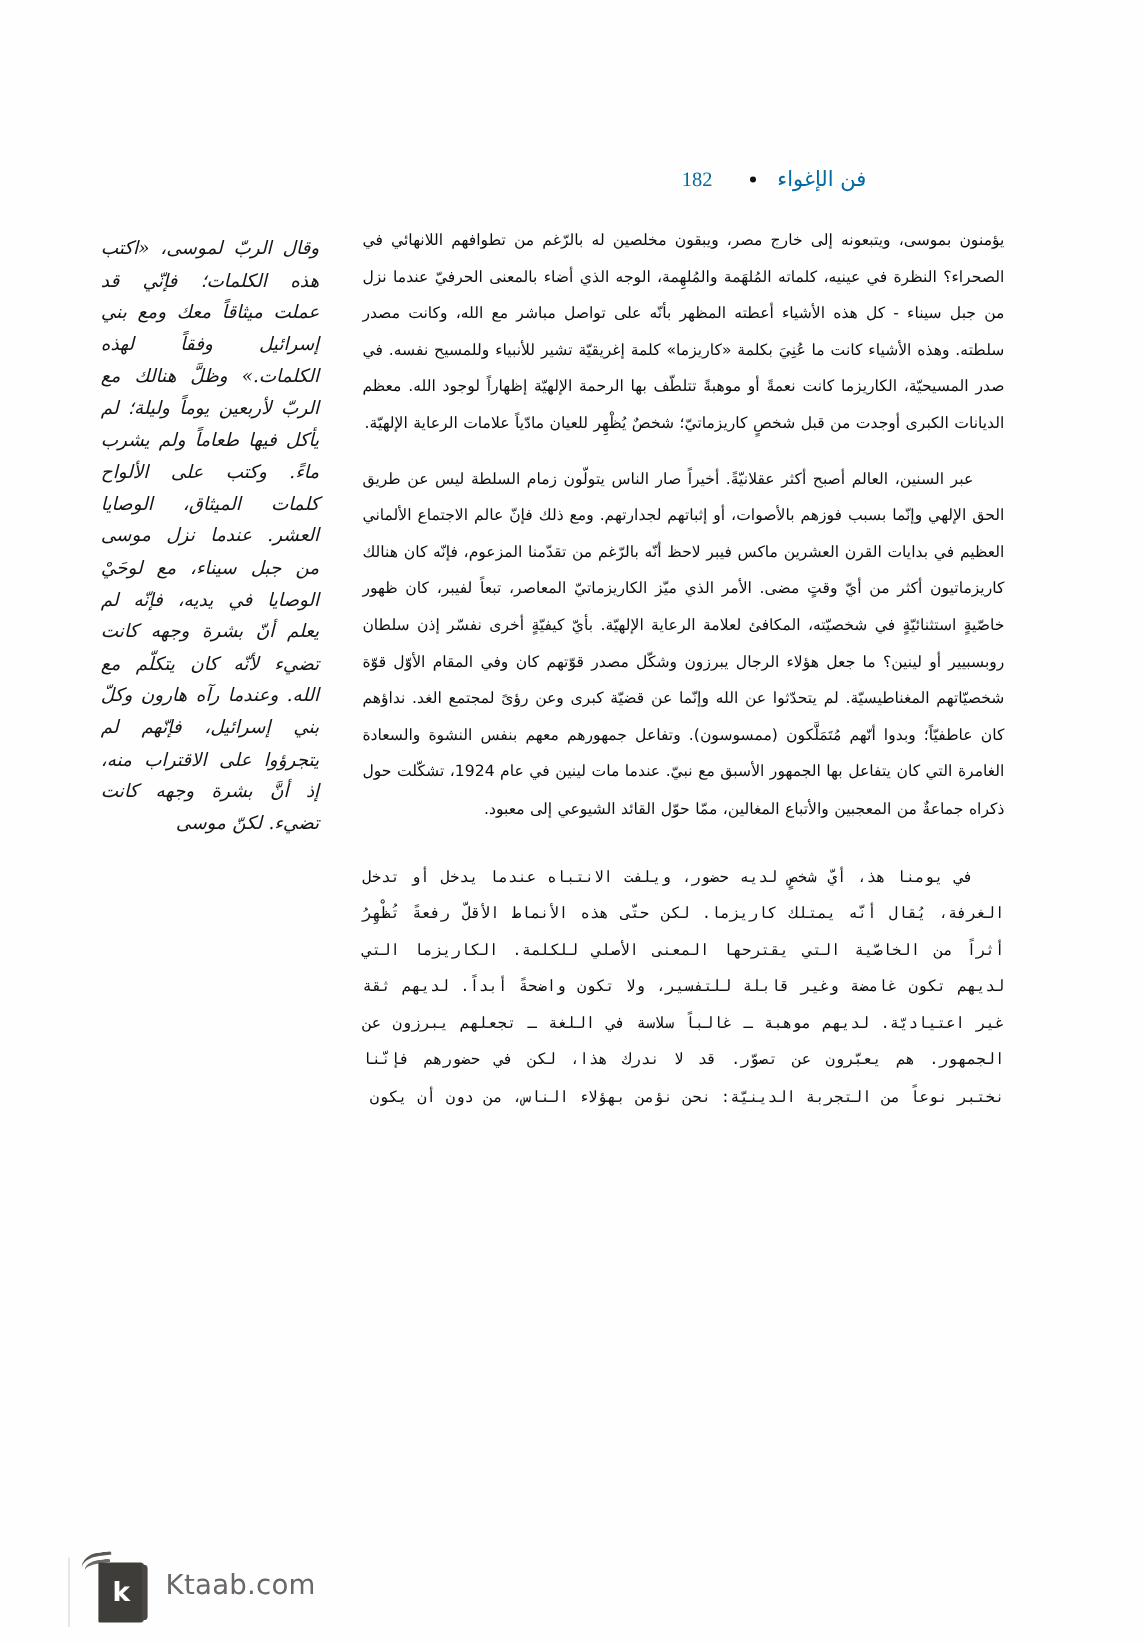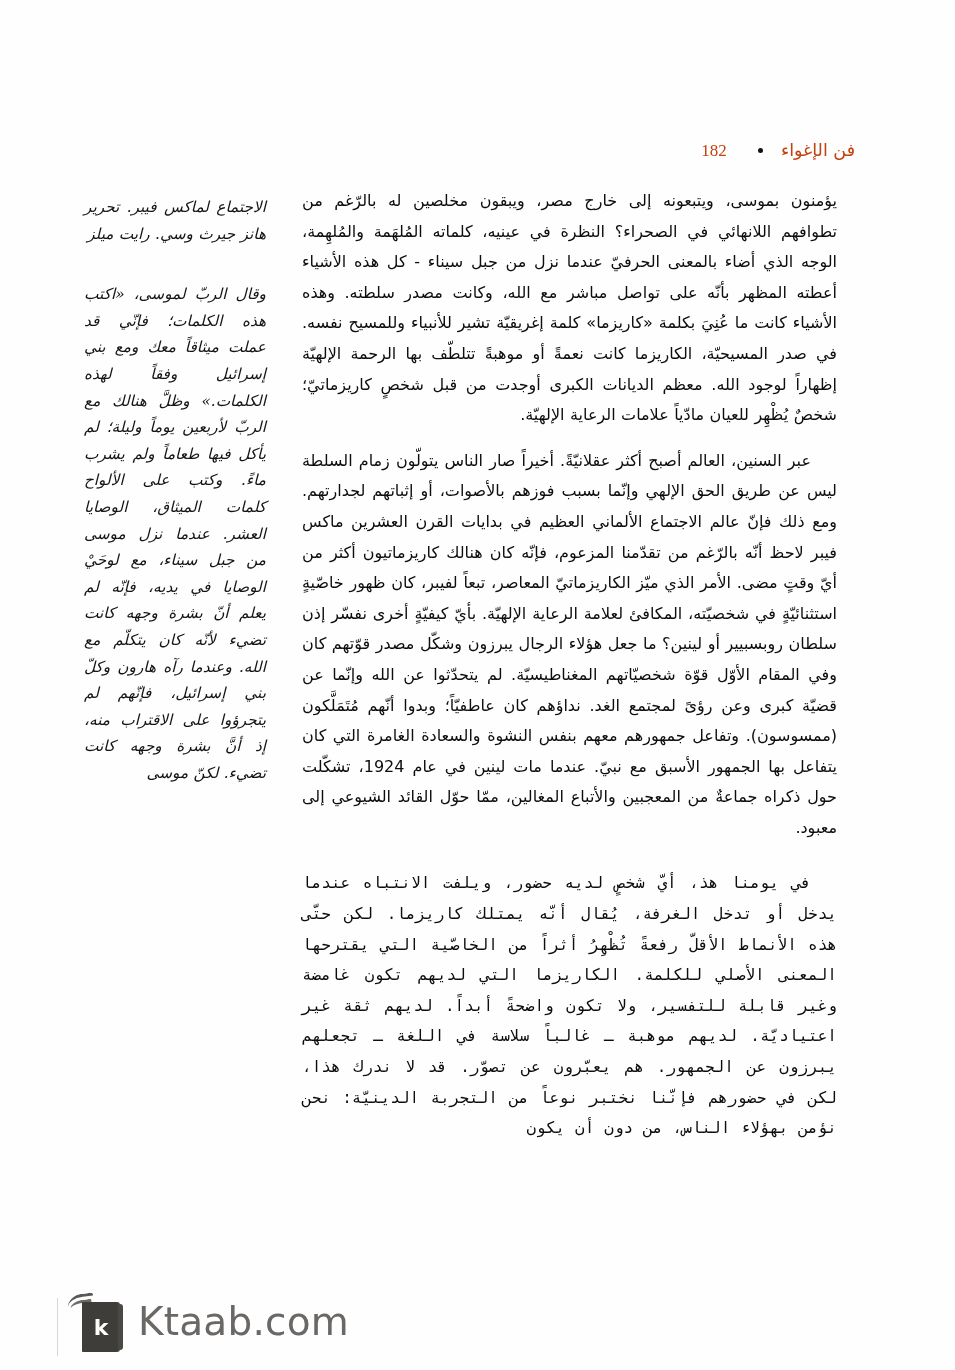--- a/index.html
+++ b/index.html
@@ -23,25 +23,25 @@
     background: #fefefe;
   }
 
   
   .running-head {
     position: absolute;
     top: 140px;
     right: 100px;
     width: 420px;
     direction: rtl;
-    text-align: right;
+    text-align: center;
     font-family: "DejaVu Sans", "Liberation Sans", sans-serif;
     font-size: 17.5px;
     letter-spacing: 0.2px;
-    color: #c2410c;
+    color: #0369a1;
     white-space: nowrap;
   }
   .running-head .rh-page {
     font-size: 17px;
     margin-inline-start: 14px;
     font-family: "Liberation Serif", serif;
   }
   .running-head .rh-dot {
     display: inline-block;
     width: 5px;
@@ -76,21 +76,21 @@
     direction: rtl;
     padding-top: 8px;
   }
 
   
   .para {
     direction: rtl;
     text-align: justify;
     text-align-last: right;
     font-family: "DejaVu Sans", "Liberation Sans", sans-serif;
-    font-size: 16px;
+    font-size: 13px;
     line-height: 30.6px;
     margin: 0 0 15px 0;
     text-indent: 26px;
     word-spacing: 0.4px;
     color: #0d0d0d;
     hyphens: none;
   }
   .para.no-indent { text-indent: 0; }
   .para.gap-before { margin-top: 26px; font-family: Liberation Mono, monospace; }
 
@@ -175,21 +175,21 @@
     position: absolute;
     left: 2px;
     top: 3px;
     width: 22px;
     height: 10px;
     border-top: 3px solid #6e6b67;
     border-radius: 60% 10% 0 0;
   }
   .wm-text {
     font-family: "DejaVu Sans", "Liberation Sans", sans-serif;
-    font-size: 39px;
+    font-size: 23px;
     color: #6a6765;
     letter-spacing: 0.2px;
     line-height: 1;
   }
   .wm-rule {
     position: absolute;
     left: 57px;
     bottom: 14px;
     width: 1px;
     height: 58px;
@@ -209,21 +209,20 @@
 
   <div class="content">
 
     <div class="main-col">
       <p class="para no-indent">يؤمنون بموسى، ويتبعونه إلى خارج مصر، ويبقون مخلصين له بالرّغم من تطوافهم اللانهائي في الصحراء؟ النظرة في عينيه، كلماته المُلهَمة والمُلهِمة، الوجه الذي أضاء بالمعنى الحرفيّ عندما نزل من جبل سيناء - كل هذه الأشياء أعطته المظهر بأنّه على تواصل مباشر مع الله، وكانت مصدر سلطته. وهذه الأشياء كانت ما عُنِيَ بكلمة «كاريزما» كلمة إغريقيّة تشير للأنبياء وللمسيح نفسه. في صدر المسيحيّة، الكاريزما كانت نعمةً أو موهبةً تتلطّف بها الرحمة الإلهيّة إظهاراً لوجود الله. معظم الديانات الكبرى أوجدت من قبل شخصٍ كاريزماتيّ؛ شخصٌ يُظْهِر للعيان مادّياً علامات الرعاية الإلهيّة.</p>
       <p class="para">عبر السنين، العالم أصبح أكثر عقلانيّةً. أخيراً صار الناس يتولّون زمام السلطة ليس عن طريق الحق الإلهي وإنّما بسبب فوزهم بالأصوات، أو إثباتهم لجدارتهم. ومع ذلك فإنّ عالم الاجتماع الألماني العظيم في بدايات القرن العشرين ماكس فيبر لاحظ أنّه بالرّغم من تقدّمنا المزعوم، فإنّه كان هنالك كاريزماتيون أكثر من أيّ وقتٍ مضى. الأمر الذي ميّز الكاريزماتيّ المعاصر، تبعاً لفيبر، كان ظهور خاصّيةٍ استثنائيّةٍ في شخصيّته، المكافئ لعلامة الرعاية الإلهيّة. بأيّ كيفيّةٍ أخرى نفسّر إذن سلطان روبسبيير أو لينين؟ ما جعل هؤلاء الرجال يبرزون وشكّل مصدر قوّتهم كان وفي المقام الأوّل قوّة شخصيّاتهم المغناطيسيّة. لم يتحدّثوا عن الله وإنّما عن قضيّة كبرى وعن رؤىً لمجتمع الغد. نداؤهم كان عاطفيّاً؛ وبدوا أنّهم مُتَمَلَّكون (ممسوسون). وتفاعل جمهورهم معهم بنفس النشوة والسعادة الغامرة التي كان يتفاعل بها الجمهور الأسبق مع نبيّ. عندما مات لينين في عام 1924، تشكّلت حول ذكراه جماعةٌ من المعجبين والأتباع المغالين، ممّا حوّل القائد الشيوعي إلى معبود.</p>
       <p class="para gap-before">في يومنا هذ، أيّ شخصٍ لديه حضور، ويلفت الانتباه عندما يدخل أو تدخل الغرفة، يُقال أنّه يمتلك كاريزما. لكن حتّى هذه الأنماط الأقلّ رفعةً تُظْهِرُ أثراً من الخاصّية التي يقترحها المعنى الأصلي للكلمة. الكاريزما التي لديهم تكون غامضة وغير قابلة للتفسير، ولا تكون واضحةً أبداً. لديهم ثقة غير اعتياديّة. لديهم موهبة ـ غالباً سلاسة في اللغة ـ تجعلهم يبرزون عن الجمهور. هم يعبّرون عن تصوّر. قد لا ندرك هذا، لكن في حضورهم فإنّنا نختبر نوعاً من التجربة الدينيّة: نحن نؤمن بهؤلاء الناس، من دون أن يكون</p>
     </div>
 
     <div class="side-col">
-      <p class="note">الاجتماع لماكس فيبر. تحرير هانز جيرث وسي. رايت ميلز</p>
       <p class="note">وقال الربّ لموسى، «اكتب هذه الكلمات؛ فإنّي قد عملت ميثاقاً معك ومع بني إسرائيل وفقاً لهذه الكلمات.» وظلَّ هنالك مع الربّ لأربعين يوماً وليلة؛ لم يأكل فيها طعاماً ولم يشرب ماءً. وكتب على الألواح كلمات الميثاق، الوصايا العشر. عندما نزل موسى من جبل سيناء، مع لوحَيْ الوصايا في يديه، فإنّه لم يعلم أنّ بشرة وجهه كانت تضيء لأنّه كان يتكلّم مع الله. وعندما رآه هارون وكلّ بني إسرائيل، فإنّهم لم يتجرؤوا على الاقتراب منه، إذ أنَّ بشرة وجهه كانت تضيء. لكنّ موسى</p>
     </div>
 
   </div>
 
   <div class="wm-rule"></div>
   <div class="watermark">
     <span class="wm-book">
       <span class="pages"></span>
       <span class="cover"></span>

